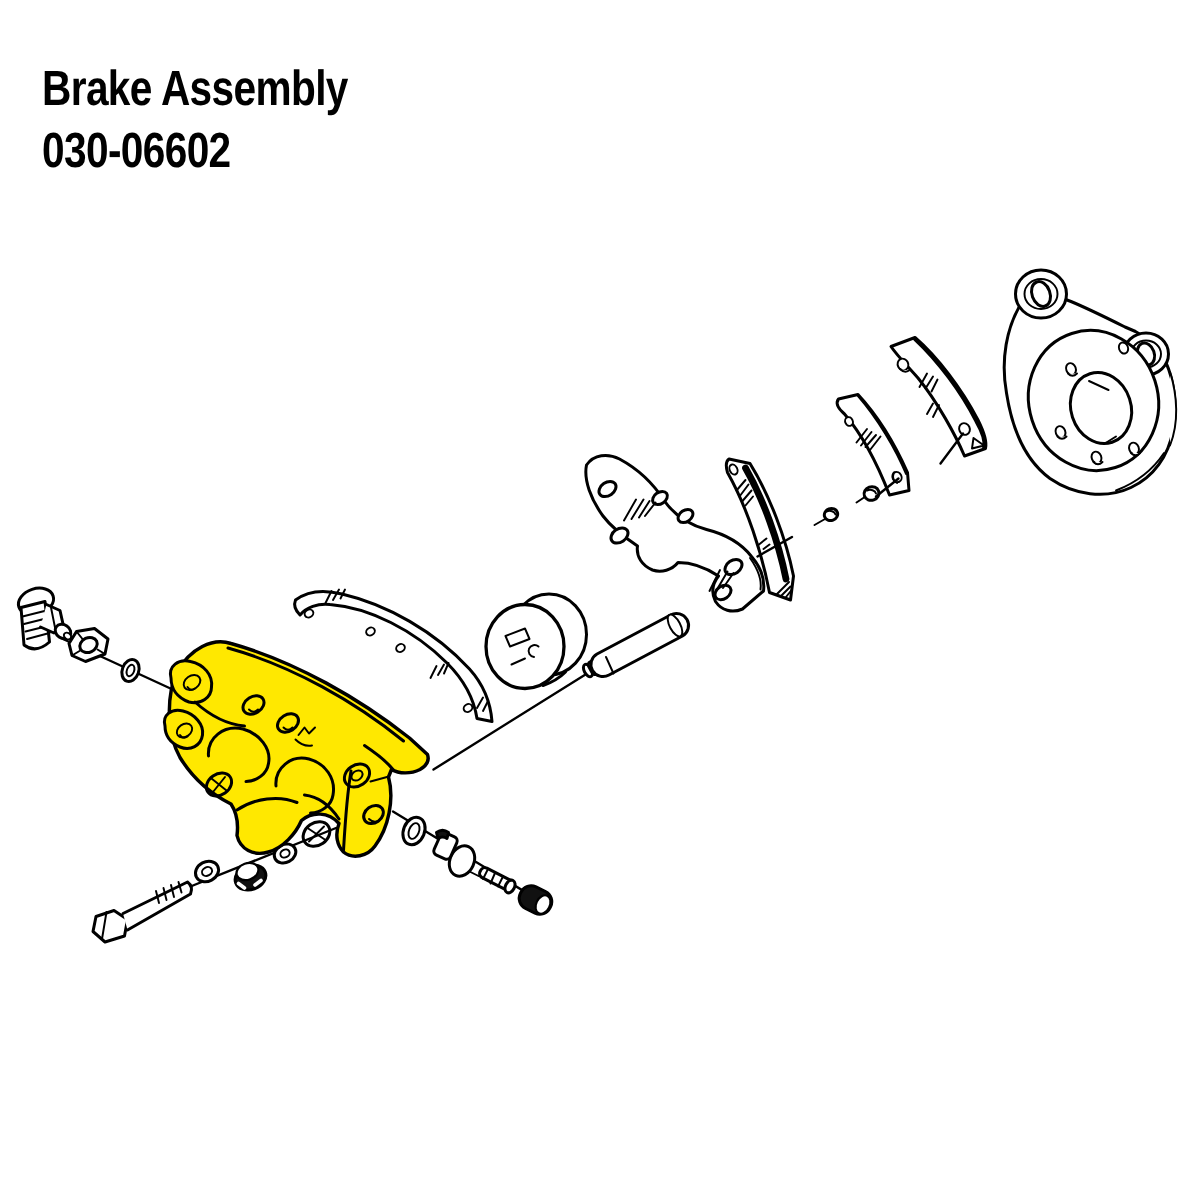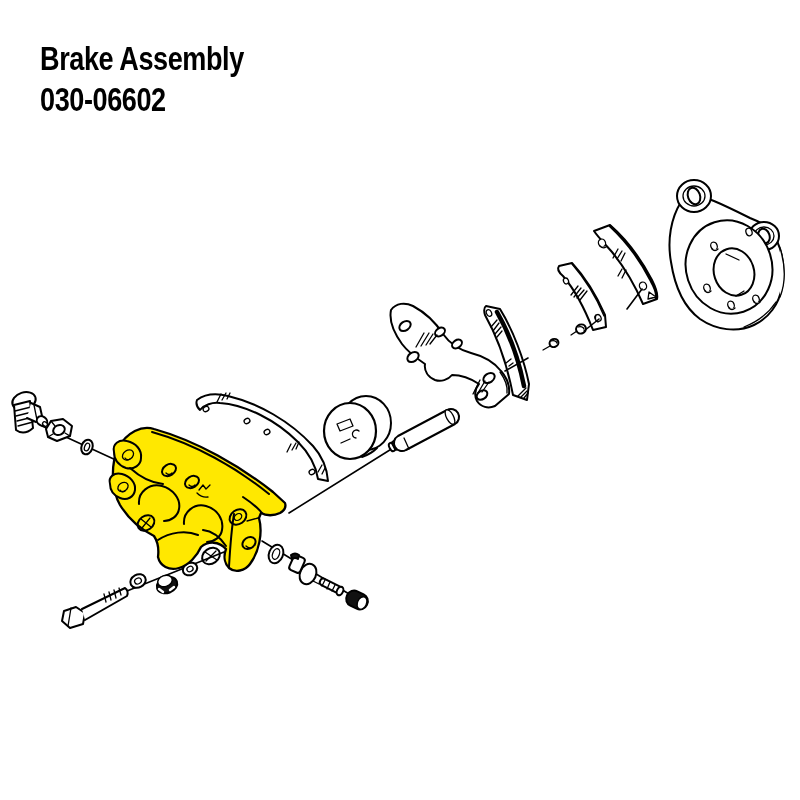--- a/index.html
+++ b/index.html
@@ -1,18 +1,18 @@
 <!DOCTYPE html>
 <html><head>
 <meta charset="utf-8">
 <style>
   html,body{margin:0;padding:0;background:#fff;}
   .stage{position:relative;width:800px;height:800px;background:#fff;overflow:hidden;
          font-family:"Liberation Sans",sans-serif;}
-  .title-block{position:absolute;left:40px;top:38px;color:#000;}
+  .title-block{position:absolute;left:28px;top:38px;color:#000;}
   .title-line{font-weight:800;font-size:33px;line-height:41px;letter-spacing:-.5px;
               transform:scaleX(.82);transform-origin:0 0;white-space:nowrap;}
   svg{position:absolute;left:0;top:0;}
   .ln{stroke:#000;stroke-width:1.6;fill:none;}
   .thin{stroke-width:1.3;}
 </style>
 </head>
 <body>
 
 <div class="stage">

